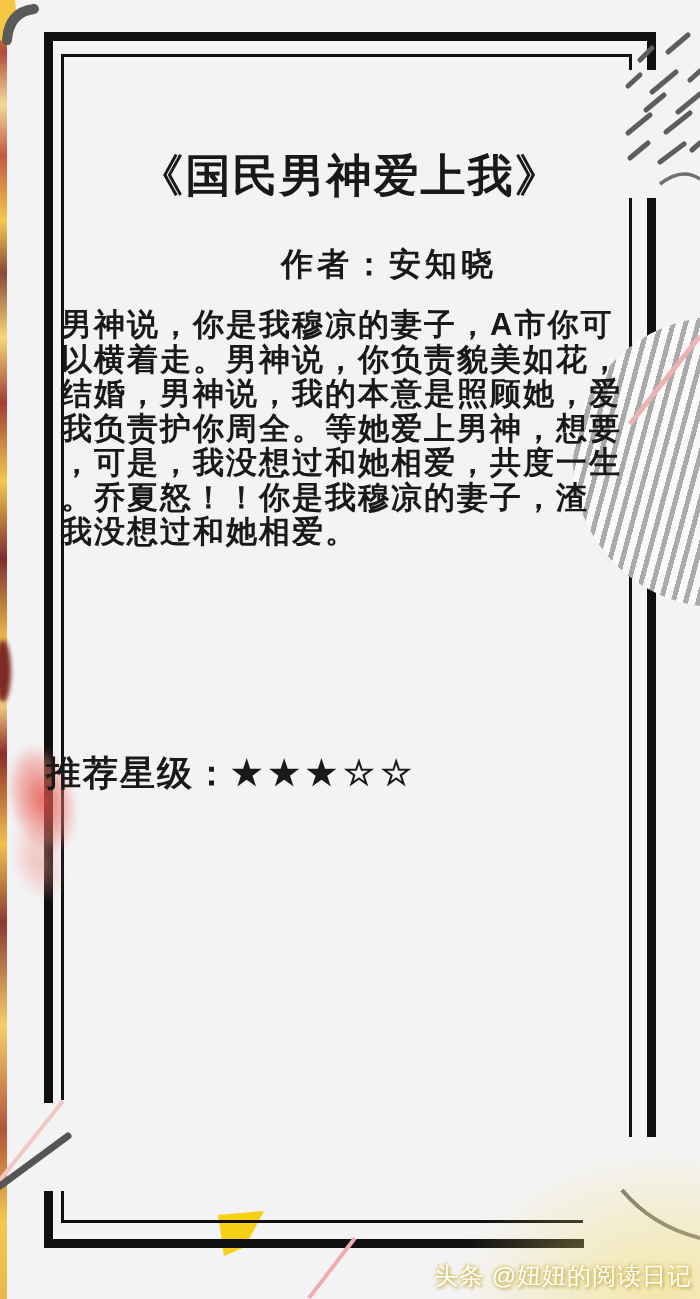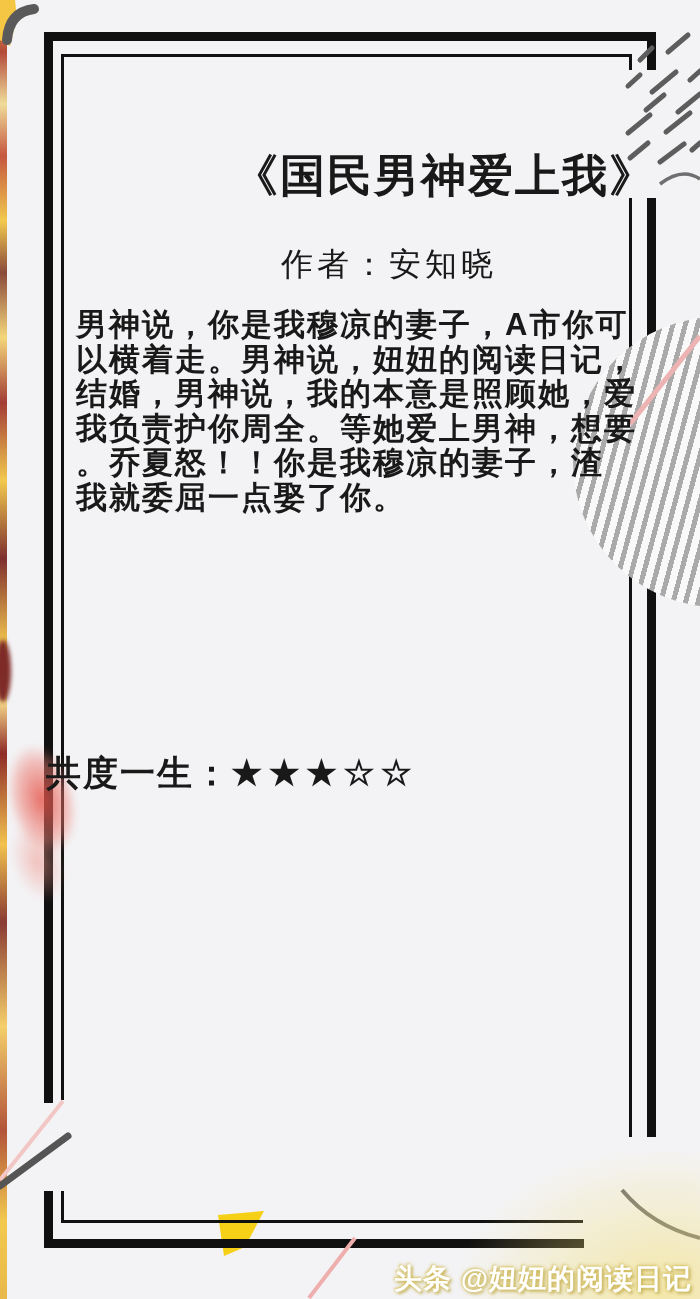--- a/index.html
+++ b/index.html
@@ -23,29 +23,29 @@
     background:radial-gradient(ellipse 55% 45% at 58% 42%,rgba(229,78,68,.8),rgba(238,130,120,.45) 55%,rgba(250,200,195,0) 78%);
     transform:rotate(-14deg);filter:blur(3px);}
   .pink-blob2{position:absolute;left:12px;top:820px;width:52px;height:84px;
     background:radial-gradient(closest-side,rgba(240,150,140,.55),rgba(240,150,140,0));
     transform:rotate(-20deg);filter:blur(3px);}
   
   .glow{position:absolute;right:0;bottom:0;width:240px;height:150px;
     background:radial-gradient(ellipse at 85% 95%,rgba(243,222,118,.6),rgba(243,222,118,0) 72%);}
   svg.layer{position:absolute;left:0;top:0;}
   
-  .title{position:absolute;left:44px;width:612px;top:146px;text-align:right;
+  .title{position:absolute;left:44px;width:612px;top:146px;text-align:center;
     font-size:45px;font-weight:700;letter-spacing:2px;white-space:nowrap;}
-  .author{position:absolute;left:281px;top:243px;font-size:32px;font-weight:400;letter-spacing:4px;white-space:nowrap;}
+  .author{position:absolute;left:281px;top:243px;font-size:32px;font-weight:700;letter-spacing:4px;white-space:nowrap;}
   .body-text{position:absolute;left:61px;top:308px;font-size:31px;line-height:34.5px;
-    font-weight:600;letter-spacing:2px;padding-left:15px;}
+    font-weight:600;letter-spacing:2px;}
   .body-text div{white-space:nowrap;}
   .rating{position:absolute;left:46px;top:750px;font-size:35px;font-weight:700;letter-spacing:2px;white-space:nowrap;}
   .rating .stars{letter-spacing:6px;}
-  .watermark{position:absolute;right:8px;top:1260px;font-size:28px;font-weight:700;letter-spacing:1px;
+  .watermark{position:absolute;right:8px;top:1260px;font-size:24px;font-weight:400;letter-spacing:1px;
     color:#ffffff;white-space:nowrap;
     text-shadow:0 0 4px rgba(214,192,96,.95),2px 2px 3px rgba(190,170,80,.85),-1px -1px 2px rgba(214,192,96,.7);}
 </style>
 </head>
 <body>
 
 <div class="page">
 
   <div class="left-strip"></div>
   <div class="blob-darkred"></div>
@@ -96,25 +96,26 @@
 
   <div class="pink-blob"></div>
   <div class="pink-blob2"></div>
   <div class="glow"></div>
 
   <div class="title">《国民男神爱上我》</div>
   <div class="author">作者：安知晓</div>
 
   <div class="body-text">
     <div>男神说，你是我穆凉的妻子，A市你可</div>
-    <div>以横着走。男神说，妞妞的阅读日记，</div>
+    <div>以横着走。男神说，你负责貌美如花，</div>
     <div>结婚，男神说，我的本意是照顾她，爱</div>
     <div>我负责护你周全。等她爱上男神，想要</div>
+    <div>，可是，我没想过和她相爱，共度一生</div>
     <div>。乔夏怒！！你是我穆凉的妻子，渣</div>
-    <div>我就委屈一点娶了你。</div>
+    <div>我没想过和她相爱。</div>
   </div>
 
   <div class="rating">
-    <span>共度一生：</span><span class="stars">★★★☆☆</span>
+    <span>推荐星级：</span><span class="stars">★★★☆☆</span>
   </div>
 
   <div class="watermark">头条 @妞妞的阅读日记</div>
 </div>
 
 </body></html>

